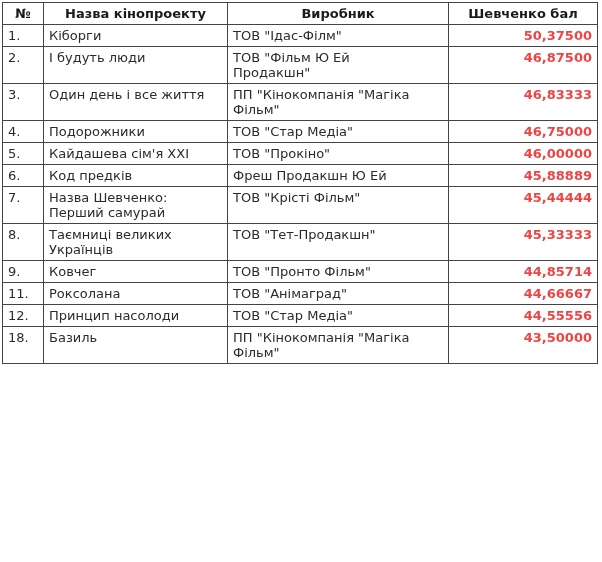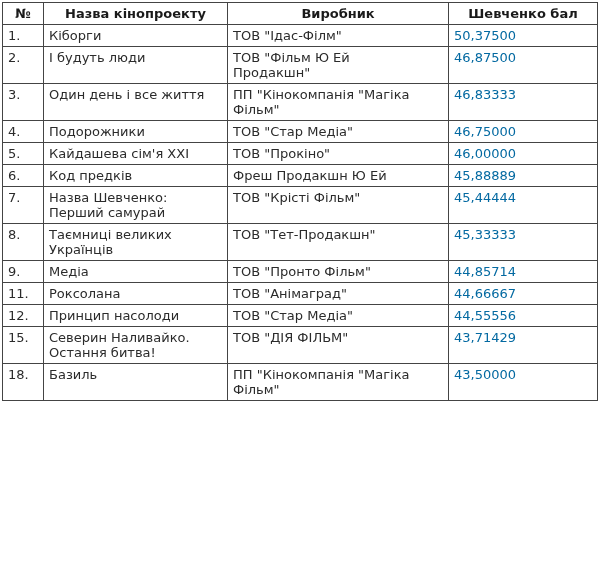--- a/index.html
+++ b/index.html
@@ -34,23 +34,23 @@
     white-space: pre-line;
     overflow: hidden;
   }
   th {
     text-align: center;
     font-weight: bold;
     color: #1a1a1a;
     white-space: nowrap;
   }
   td.cell-score {
-    text-align: left;
-    font-weight: normal;
-    color: #0369a1;
+    text-align: right;
+    font-weight: bold;
+    color: #ef4444;
   }
 </style>
 </head>
 <body>
 
 <table class="film-table">
   <colgroup>
     <col class="c-num">
     <col class="c-title">
     <col class="c-producer">
@@ -120,21 +120,21 @@
   <tr>
     <td class="cell-num">8.</td>
     <td class="cell-title">Таємниці великих
 Українців</td>
     <td class="cell-producer">ТОВ "Тет-Продакшн"</td>
     <td class="cell-score">45,33333</td>
   </tr>
 
   <tr>
     <td class="cell-num">9.</td>
-    <td class="cell-title">Медіа</td>
+    <td class="cell-title">Ковчег</td>
     <td class="cell-producer">ТОВ "Пронто Фільм"</td>
     <td class="cell-score">44,85714</td>
   </tr>
 
 
   <tr>
     <td class="cell-num">11.</td>
     <td class="cell-title">Роксолана</td>
     <td class="cell-producer">ТОВ "Анімаград"</td>
     <td class="cell-score">44,66667</td>
@@ -142,27 +142,20 @@
 
   <tr>
     <td class="cell-num">12.</td>
     <td class="cell-title">Принцип насолоди</td>
     <td class="cell-producer">ТОВ "Стар Медіа"</td>
     <td class="cell-score">44,55556</td>
   </tr>
 
 
 
-  <tr>
-    <td class="cell-num">15.</td>
-    <td class="cell-title">Северин Наливайко.
-Остання битва!</td>
-    <td class="cell-producer">ТОВ "ДІЯ ФІЛЬМ"</td>
-    <td class="cell-score">43,71429</td>
-  </tr>
 
 
 
   <tr>
     <td class="cell-num">18.</td>
     <td class="cell-title">Базиль</td>
     <td class="cell-producer">ПП "Кінокомпанія "Магіка
 Фільм"</td>
     <td class="cell-score">43,50000</td>
   </tr>

